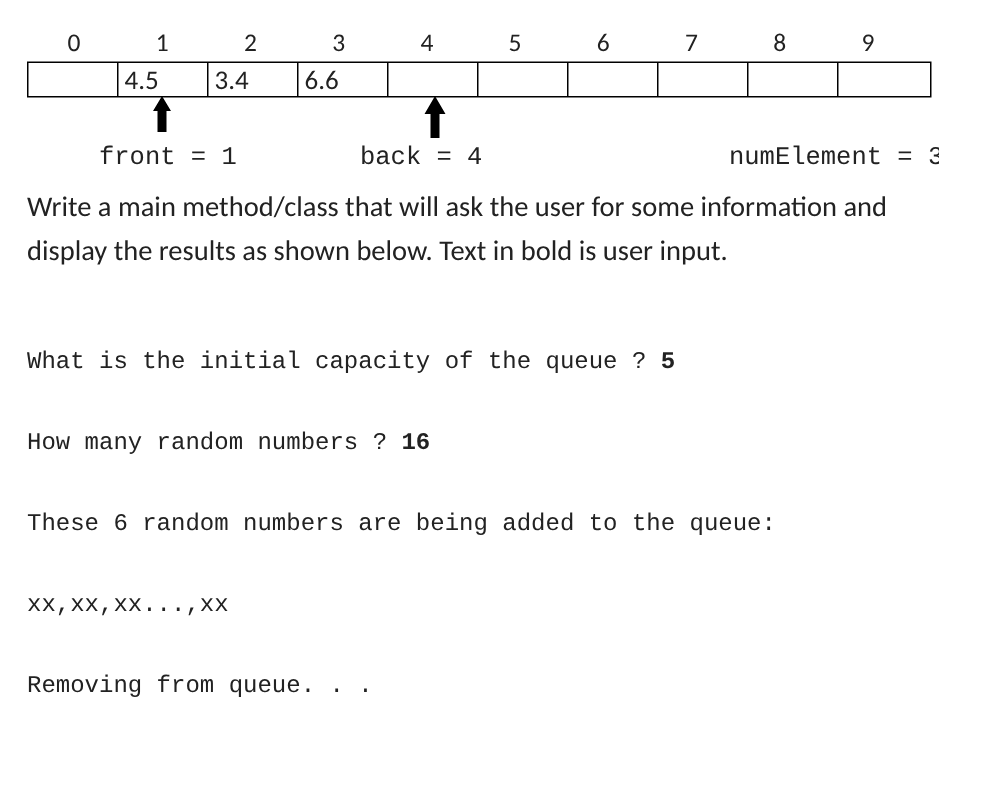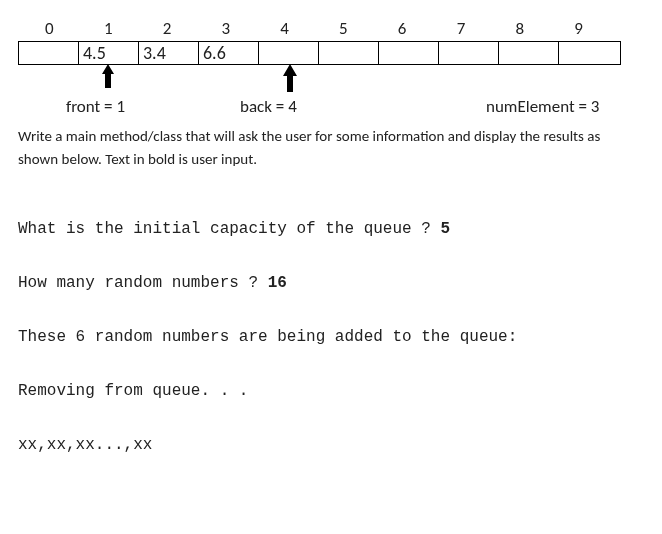--- a/index.html
+++ b/index.html
@@ -45,23 +45,24 @@
     position: absolute;
     font-size: 22px;
     font-weight: bold;
     transform: translateX(-50%);
   }
   .arrow svg { display:block; }
   .pointer-labels {
     position: absolute;
     font-size: 17px;
     white-space: nowrap;
+    font-family: Liberation Mono, monospace;
   }
   .instruction {
-    font-size: 15px;
+    font-size: 19px;
     line-height: 1.5;
     margin-bottom: 14px;
   }
   .mono {
     font-family: "Courier New", monospace;
     font-size: 16px;
     white-space: pre-wrap;
     margin: 10px 0;
   }
   .mono .bold { font-weight: bold; }
@@ -110,17 +111,17 @@
   <div class="pointer-labels" style="left:222px; top:78px;">back   = 4</div>
   <div class="pointer-labels" style="left:448px; top:78px;margin-left:20px;">numElement = 3</div>
 </div>
 
 <div class="instruction">Write a main method/class that will ask the user for some information and display the results as shown below. Text in bold is user input.</div>
 
 <div class="mono">
   <div><span>What is the initial capacity of the queue ? </span><span class="bold">5</span></div>
   <div><span>How many random numbers ? </span><span class="bold">16</span></div>
   <div>These 6 random numbers are being added to the queue:</div>
+  <div>xx,xx,xx...,xx</div>
   <div>Removing from queue. . .</div>
-  <div>xx,xx,xx...,xx</div>
   
   
 </div>
 
 </body></html>

